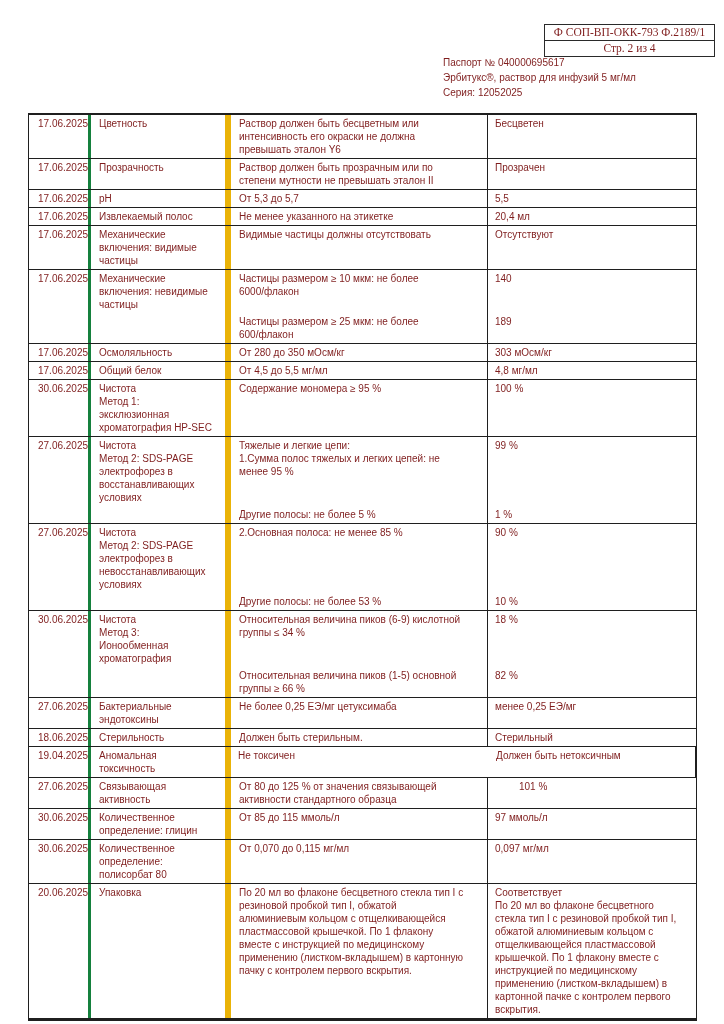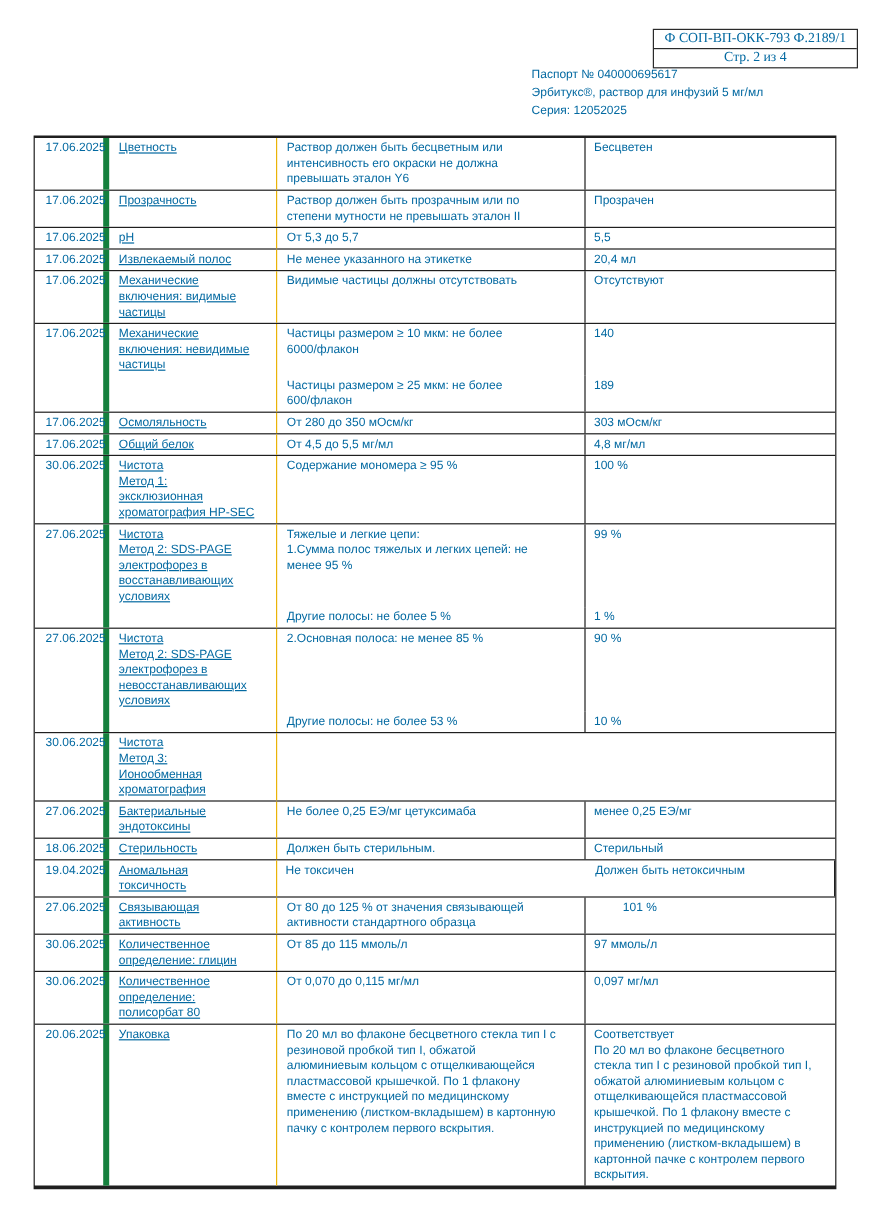--- a/index.html
+++ b/index.html
@@ -6,21 +6,21 @@
     margin: 0;
     padding: 0;
     background: #ffffff;
   }
   .page {
     position: relative;
     width: 724px;
     height: 1024px;
     background: #ffffff;
     font-family: "Liberation Sans", sans-serif;
-    color: #0369a1;
+    color: #7f1d1d;
     overflow: hidden;
   }
   
   .stamp-box {
     position: absolute;
     left: 544px;
     top: 24px;
     width: 171px;
     border: 1px solid #2a2a2a;
     box-sizing: border-box;
@@ -65,29 +65,28 @@
   .cell {
     box-sizing: border-box;
     font-size: 10px;
     line-height: 13px;
     padding: 2px 6px 2px 8px;
     white-space: pre-line;
   }
   .c-date {
     flex: 0 0 62px;
     width: 62px;
-    border-right: 5px solid #15803d;
+    border-right: 3px solid #15803d;
     white-space: nowrap;
     padding-left: 9px;
   }
   .c-param {
     flex: 0 0 140px;
     width: 140px;
-    border-right: 1px solid #eab308;
-    text-decoration: underline;
+    border-right: 6px solid #eab308;
   }
   .specres {
     flex: 1 1 auto;
     display: grid;
     grid-template-columns: 257px 1fr;
   }
   .c-spec {
     border-right: 1px solid #1f1f1f;
   }
   .c-res {
@@ -226,20 +225,28 @@
           <div class="cell c-spec">Другие полосы: не более 53 %</div>
           <div class="cell c-res">10 %</div>
         </div>
       </div>
       <div class="trow">
         <div class="cell c-date">30.06.2025</div>
         <div class="cell c-param">Чистота
 Метод 3:
 Ионообменная
 хроматография</div>
+        <div class="specres" style="grid-template-rows: repeat(1, auto) 1fr;">
+          <div class="cell c-spec" style="padding-bottom: 28px;">Относительная величина пиков (6-9) кислотной
+группы ≤ 34 %</div>
+          <div class="cell c-res">18 %</div>
+          <div class="cell c-spec">Относительная величина пиков (1-5) основной
+группы ≥ 66 %</div>
+          <div class="cell c-res">82 %</div>
+        </div>
       </div>
       <div class="trow">
         <div class="cell c-date">27.06.2025</div>
         <div class="cell c-param">Бактериальные
 эндотоксины</div>
         <div class="specres" style="grid-template-rows: 1fr;">
           <div class="cell c-spec">Не более 0,25 ЕЭ/мг цетуксимаба</div>
           <div class="cell c-res">менее 0,25 ЕЭ/мг</div>
         </div>
       </div>

